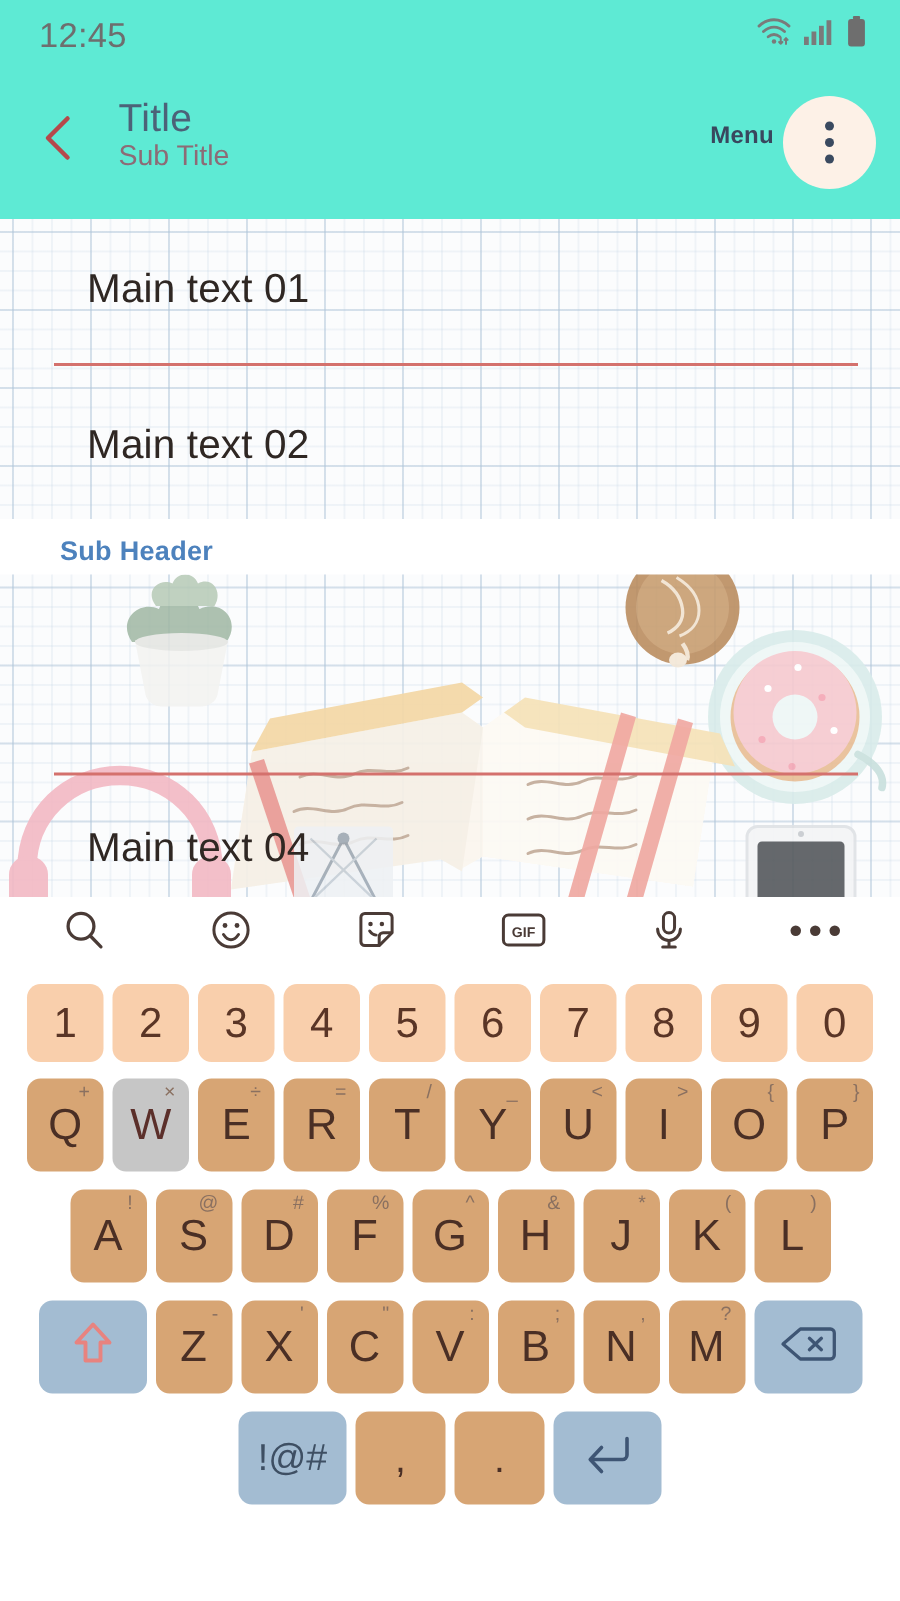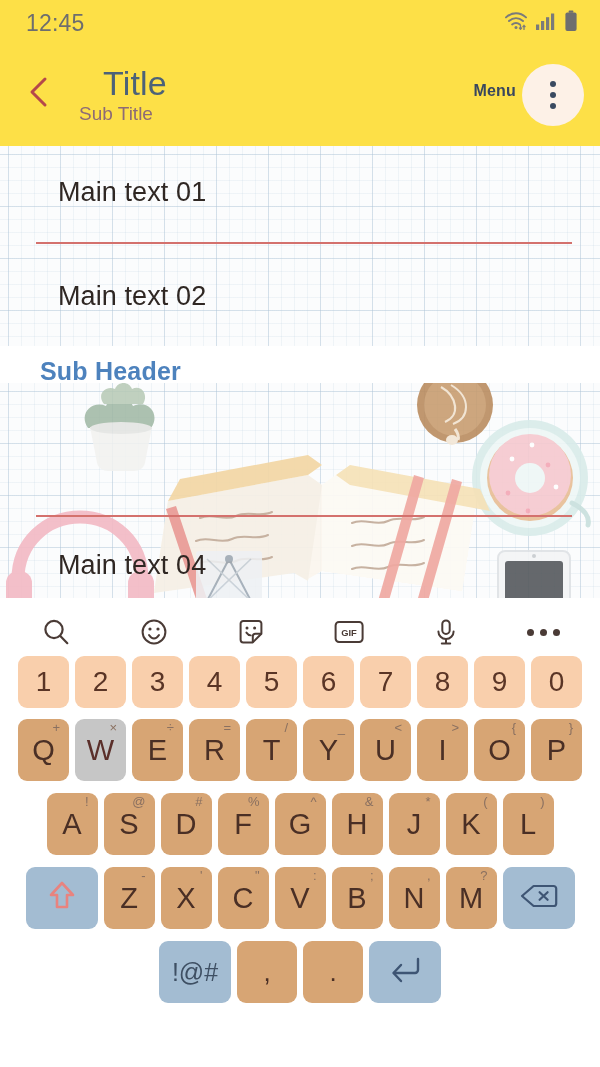--- a/index.html
+++ b/index.html
@@ -2,41 +2,41 @@
 <html><head>
 <meta charset="utf-8">
 <style>
   * { box-sizing: border-box; margin: 0; padding: 0; }
   html, body {
     width: 600px; height: 1067px;
     background: #ffffff;
     font-family: "Liberation Sans", sans-serif;
     overflow: hidden;
   }
-  #app { position: relative; width: 600px; height: 1067px; background:#fde047; overflow:hidden; }
+  #app { position: relative; width: 600px; height: 1067px; background:#5eead4; overflow:hidden; }
 
   
   .statusbar {
     position:absolute; top:0; left:0; width:600px; height:46px;
     display:flex; align-items:center; justify-content:space-between;
     padding: 0 22px 0 26px;
   }
   .status-time { font-size:23px; color:#6e6e6e; letter-spacing:.2px; }
   .status-icons { display:flex; align-items:center; gap:7px; }
 
   
   .appbar {
     position:absolute; top:46px; left:0; width:600px; height:100px;
   }
   .back-chevron {
     position:absolute; left:26px; top:30px; width:26px; height:32px;
   }
   .titles { position:absolute; left:79px; top:18px; }
   .title {
-    font-size:34px; color:#4c6278; line-height:1.12; letter-spacing:.2px;margin-left:24px;
+    font-size:26px; color:#4c6278; line-height:1.12; letter-spacing:.2px;
   }
   .subtitle {
     font-size:19px; color:#8d6b76; line-height:1.2; margin-top:1px;
   }
   .menu-label {
     position:absolute; right:84px; top:36px;
     font-size:16px; font-weight:bold; color:#39475e; letter-spacing:.2px;
   }
   .menu-dots-wrap {
     position:absolute; right:16px; top:18px;
@@ -71,33 +71,33 @@
   .row-sec {
     position:absolute; left:42px;
     font-size:20px; color:#4a4441; letter-spacing:.1px;
   }
   .divider-red {
     position:absolute; left:36px; width:536px; height:1.5px; background:#d4716d;
   }
 
   .subheader {
     position:absolute; left:40px;
-    font-size:25px; font-weight:bold; color:#4d82bd; letter-spacing:.2px;
+    font-size:18px; font-weight:bold; color:#4d82bd; letter-spacing:.2px;
   }
 
   
   .illus { position:absolute; inset:0; pointer-events:none; }
 
   
   .keyboard {
     position:absolute; left:0; bottom:0; width:600px; height:469px;
     background:#ffffff;
   }
   .kb-toolbar {
-    height:56px; display:flex; align-items:flex-end;
+    height:56px; display:flex; align-items:flex-start;
     padding: 0 34px 0 34px; justify-content:space-between;
   }
   .kb-tool { width:44px; height:44px; display:flex; align-items:center; justify-content:center; }
   .kb-dots { display:flex; gap:6px; align-items:center; }
   .kb-dots i { width:7px; height:7px; border-radius:50%; background:#4a3b36; display:block; }
 
   .kb-row { display:flex; justify-content:center; align-items:center; }
   .kb-row.nums  { gap:6px;  margin-top:2px;  padding:0 8px; }
   .kb-row.r1    { gap:6px;  margin-top:11px; padding:0 8px; }
   .kb-row.r2    { gap:6px;  margin-top:12px; padding:0 8px; }

